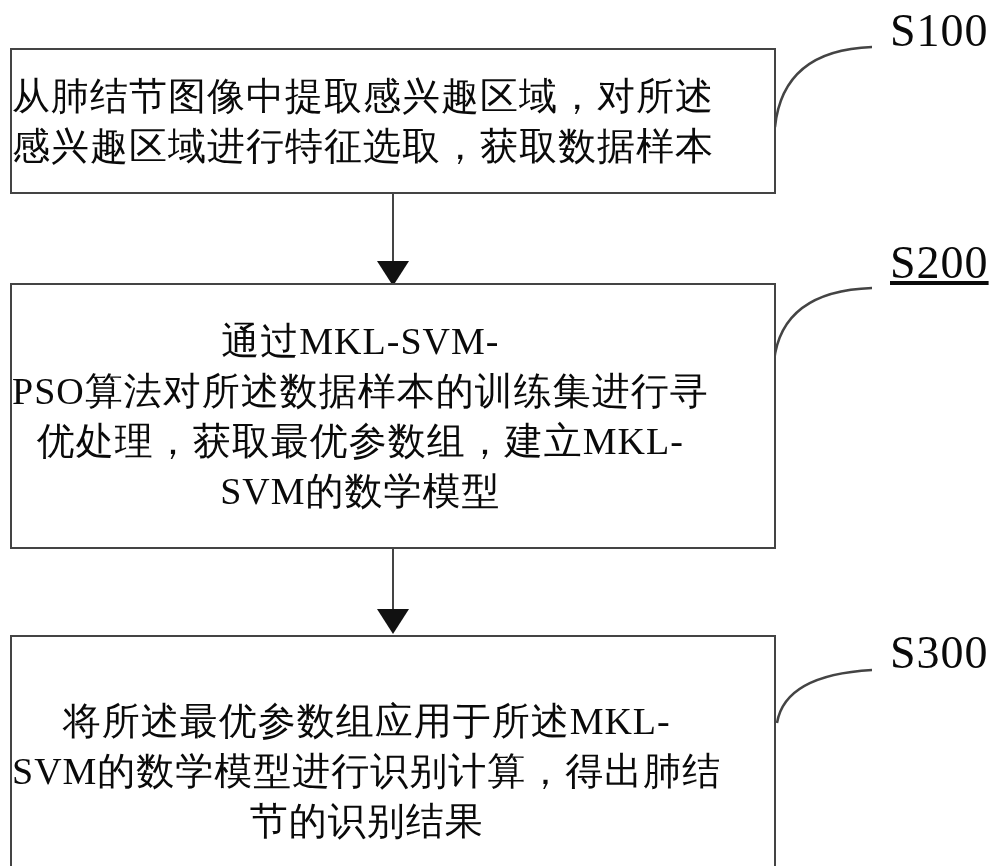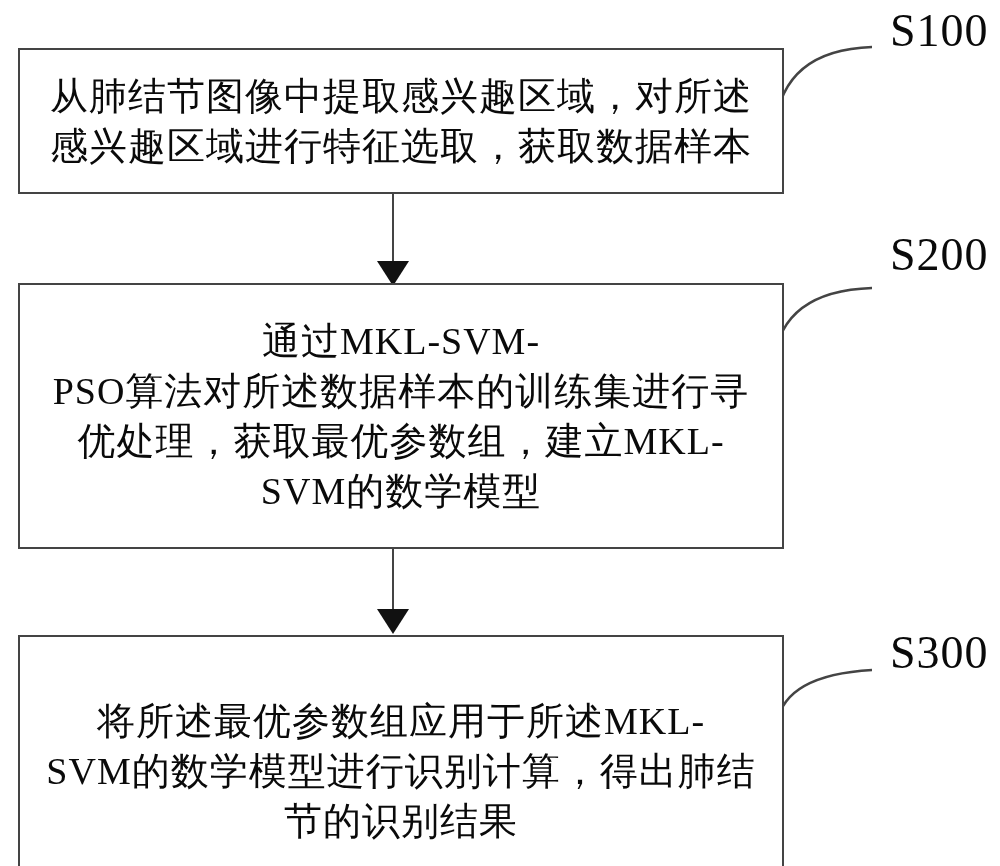--- a/index.html
+++ b/index.html
@@ -29,22 +29,20 @@
   }
   .step-box {
     position: absolute;
     left: 10px;
     width: 766px;
     border: 2px solid var(--line);
     box-sizing: border-box;
     background: var(--bg);
     display: flex;
     align-items: center;
-    justify-content: center;
-    margin-left: 8px;
   }
   .step-box.b1 { top: 48px;  height: 146px; }
   .step-box.b2 { top: 283px; height: 266px; }
   .step-box.b3 { top: 635px; height: 271px; }
   .step-text {
     white-space: pre-line;
     text-align: center;
     color: var(--text);
     font-size: 38px;
     line-height: 50px;
@@ -52,21 +50,21 @@
   }
   .step-label {
     position: absolute;
     left: 890px;
     color: var(--text);
     font-size: 46px;
     line-height: 1;
     letter-spacing: 1px;
   }
   .step-label.l1 { top: 8px; }
-  .step-label.l2 { top: 232px; }
+  .step-label.l2 { top: 240px; text-decoration: underline; }
   .step-label.l3 { top: 630px; }
 </style>
 </head>
 <body>
 
 <div class="canvas">
 
   <svg class="connector-layer" viewBox="0 0 1000 866" xmlns="http://www.w3.org/2000/svg">
 
     <line x1="393" y1="194" x2="393" y2="263" stroke="var(--line)" stroke-width="2"></line>

